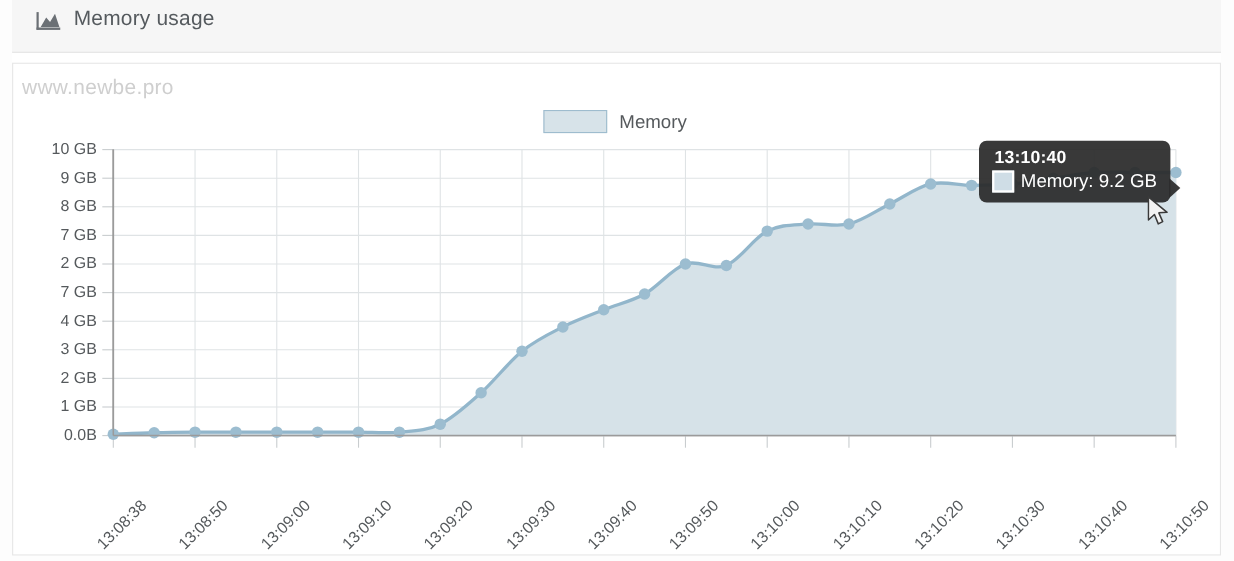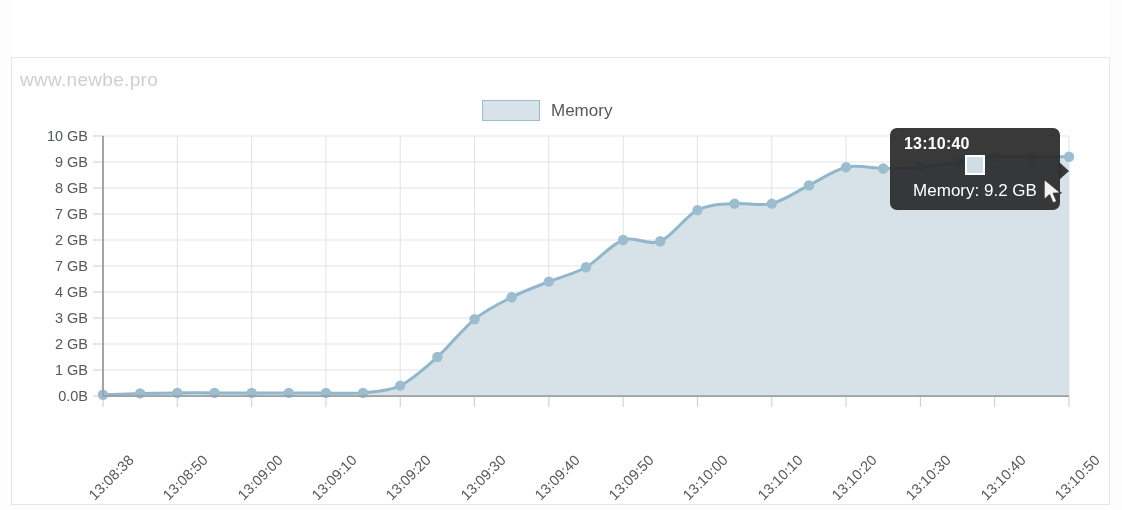--- a/index.html
+++ b/index.html
@@ -87,21 +87,21 @@
   .chart-area {
     position: absolute;
     left: 0;
     top: 0;
     width: 1122px;
     height: 510px;
     pointer-events: none;
   }
   .legend {
     position: absolute;
-    left: 482px;
+    left: 494px;
     top: 100px;
     display: flex;
     align-items: center;
     gap: 11px;
   }
   .legend-swatch {
     width: 58px;
     height: 21px;
     background: #d7e3e9;
     border: 1px solid #9ebcce;
@@ -155,21 +155,20 @@
     font-size: 16px;
     font-weight: bold;
     letter-spacing: .2px;
     margin-bottom: 2px;
     padding-left: 2px;
   }
   .tooltip-row {
     display: flex;
     align-items: center;
     gap: 6px;
-    flex-direction: column;
   }
   .tooltip-swatch {
     width: 20px;
     height: 20px;
     background: #cfdde6;
     border: 2px solid #ffffff;
     box-sizing: border-box;
     flex: 0 0 auto;
   }
   .tooltip-text {
@@ -191,20 +190,32 @@
     left: 1043px;
     top: 178px;
     pointer-events: none;
   }
 </style>
 </head>
 <body>
 
 <div class="card">
 
+  <div class="card-header">
+    <div class="card-title">
+      <span class="title-icon">
+        <svg width="22" height="18" viewBox="0 0 22 18">
+          <rect x="0" y="1" width="2.2" height="16" fill="#6b7075"></rect>
+          <rect x="0" y="15" width="22" height="2.2" fill="#6b7075"></rect>
+          <polygon points="4,14.5 9,6 12.5,10 17,2.5 21,14.5" fill="#6b7075"></polygon>
+        </svg>
+      </span>
+      <span class="title-text">Memory usage</span>
+    </div>
+  </div>
 
   <div class="card-body"></div>
 </div>
 
 <div class="chart-area">
 
   <div class="legend">
     <span class="legend-swatch"></span>
     <span class="legend-label">Memory</span>
   </div>

